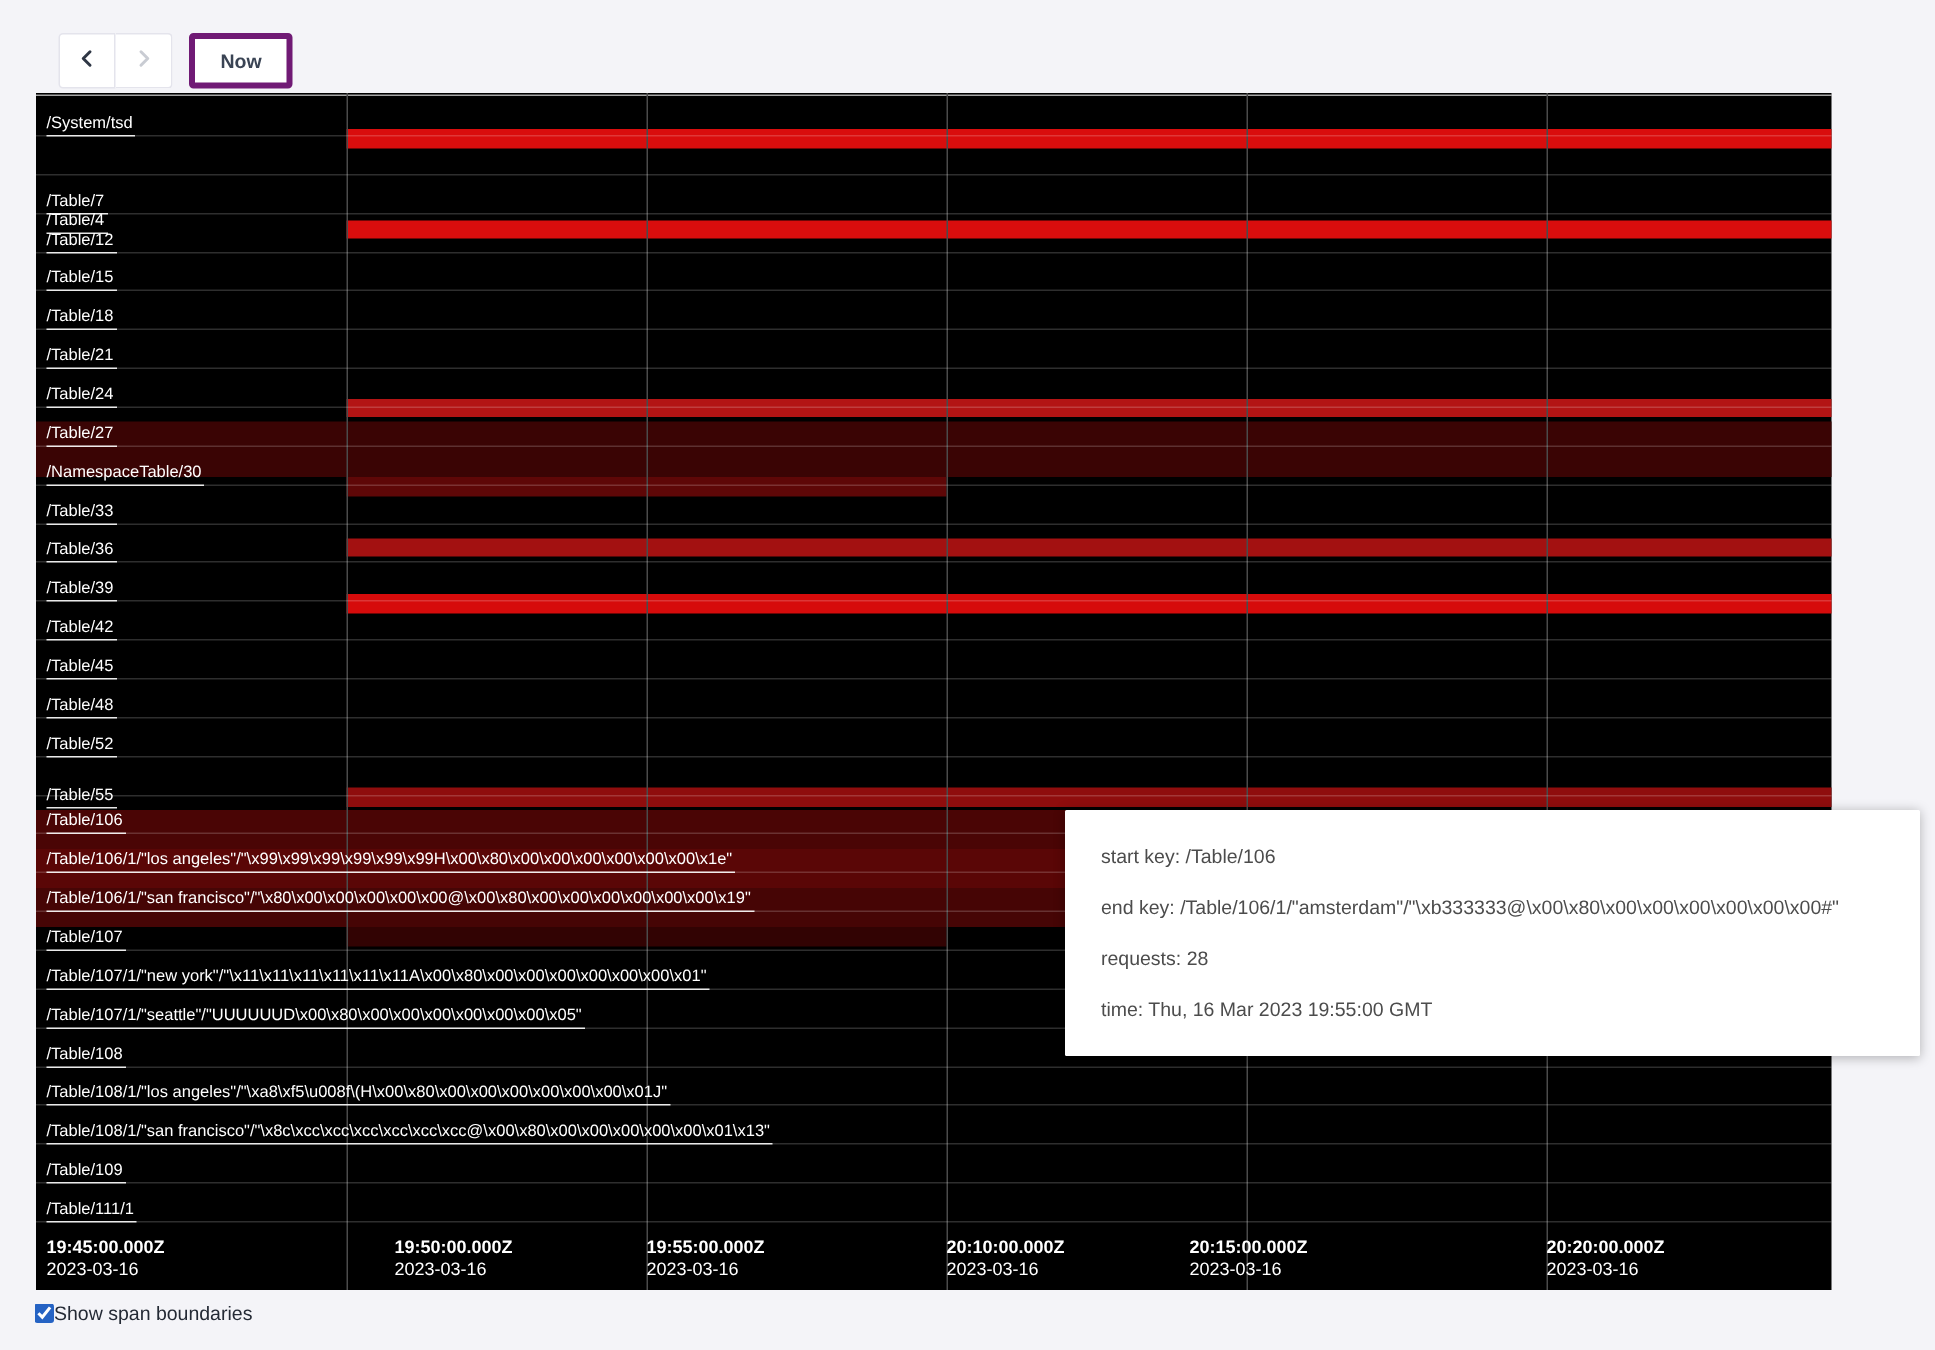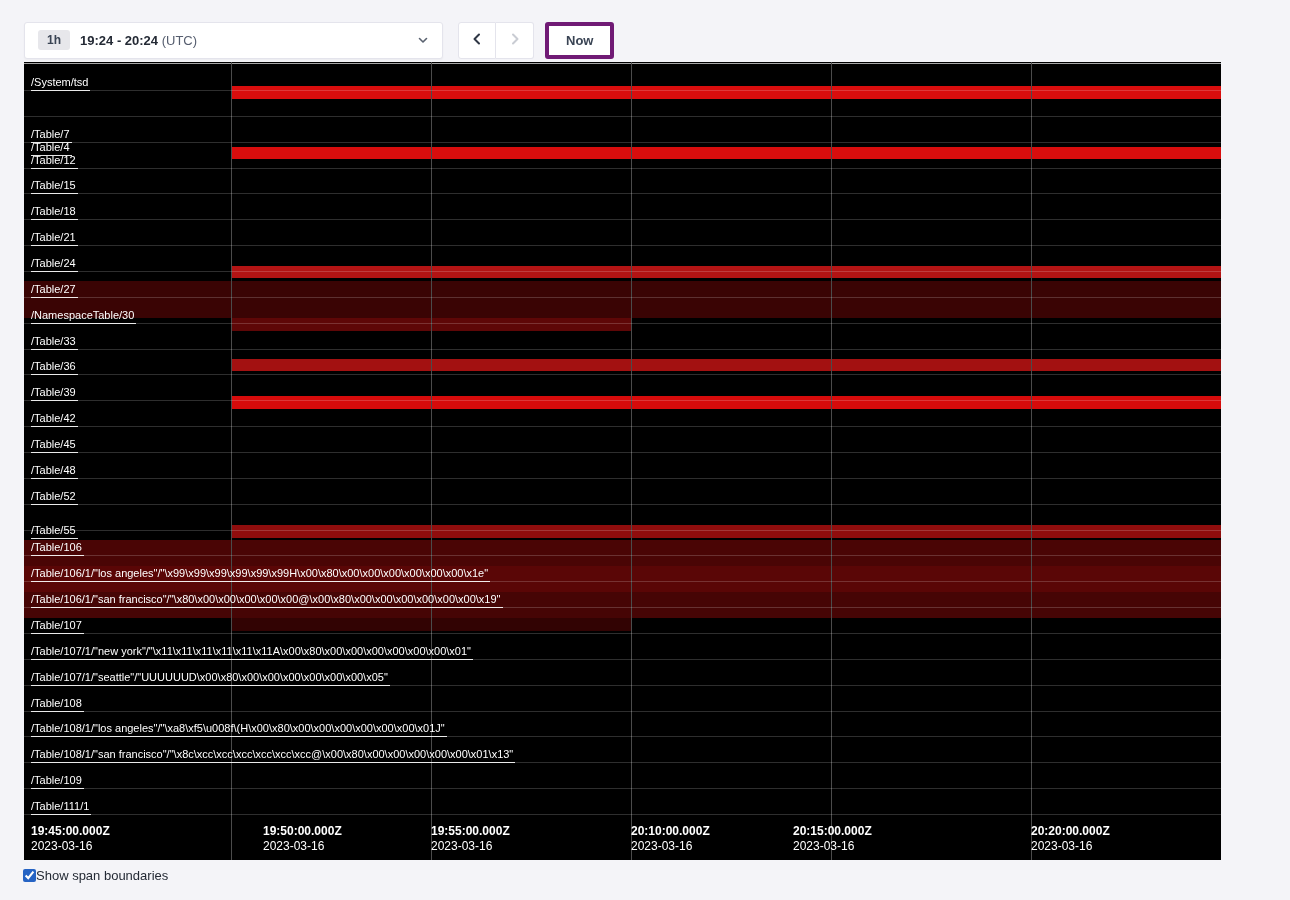--- a/index.html
+++ b/index.html
@@ -45,29 +45,20 @@
 
   
   .footer { display:flex; align-items:center; gap:0; padding:8px 0 0 23px; }
   .footer input { width:13px; height:13px; accent-color:#2563c4; cursor:pointer; }
   .footer span { font-size:13px; color:#242a35; }
 </style>
 </head>
 <body>
 
 <div class="toolbar">
-  <div class="time-select">
-    <span class="badge">1h</span>
-    <span class="range"><b>19:24 - 20:24</b>&nbsp;<span class="tz">(UTC)</span></span>
-    <span class="chevron">
-      <svg width="12" height="12" viewBox="0 0 12 12">
-          <path d="M2.5 4.5 L6 8 L9.5 4.5" fill="none" stroke="#5a6270" stroke-width="1.6" stroke-linecap="round" stroke-linejoin="round"></path>
-        </svg>
-    </span>
-  </div>
   <div class="nav-group">
     <button class="nav-btn prev">
       <span>
         <svg width="14" height="14" viewBox="0 0 14 14">
             <path d="M9 2.5 L4.5 7 L9 11.5" fill="none" stroke="#2f3745" stroke-width="2" stroke-linecap="round" stroke-linejoin="round"></path>
           </svg>
       </span>
     </button>
     <button class="nav-btn next" disabled="">
       <span>
@@ -173,18 +164,24 @@
       <div class="xdate">2023-03-16</div>
     </div>
     <div class="xtick" style="left: 769px;">
       <div class="xtime">20:15:00.000Z</div>
       <div class="xdate">2023-03-16</div>
     </div>
     <div class="xtick" style="left: 1007px;">
       <div class="xtime">20:20:00.000Z</div>
       <div class="xdate">2023-03-16</div>
     </div>
+    <div class="tooltip">
+    <div class="tl">start key: /Table/106</div>
+    <div class="tl">end key: /Table/106/1/"amsterdam"/"\xb333333@\x00\x80\x00\x00\x00\x00\x00\x00#"</div>
+    <div class="tl">requests: 28</div>
+    <div class="tl">time: Thu, 16 Mar 2023 19:55:00 GMT</div>
+  </div>
 </div>
 
 <div class="footer">
   <input type="checkbox" checked="" style="">
   <span>Show span boundaries</span>
 </div>
 
 </body></html>

